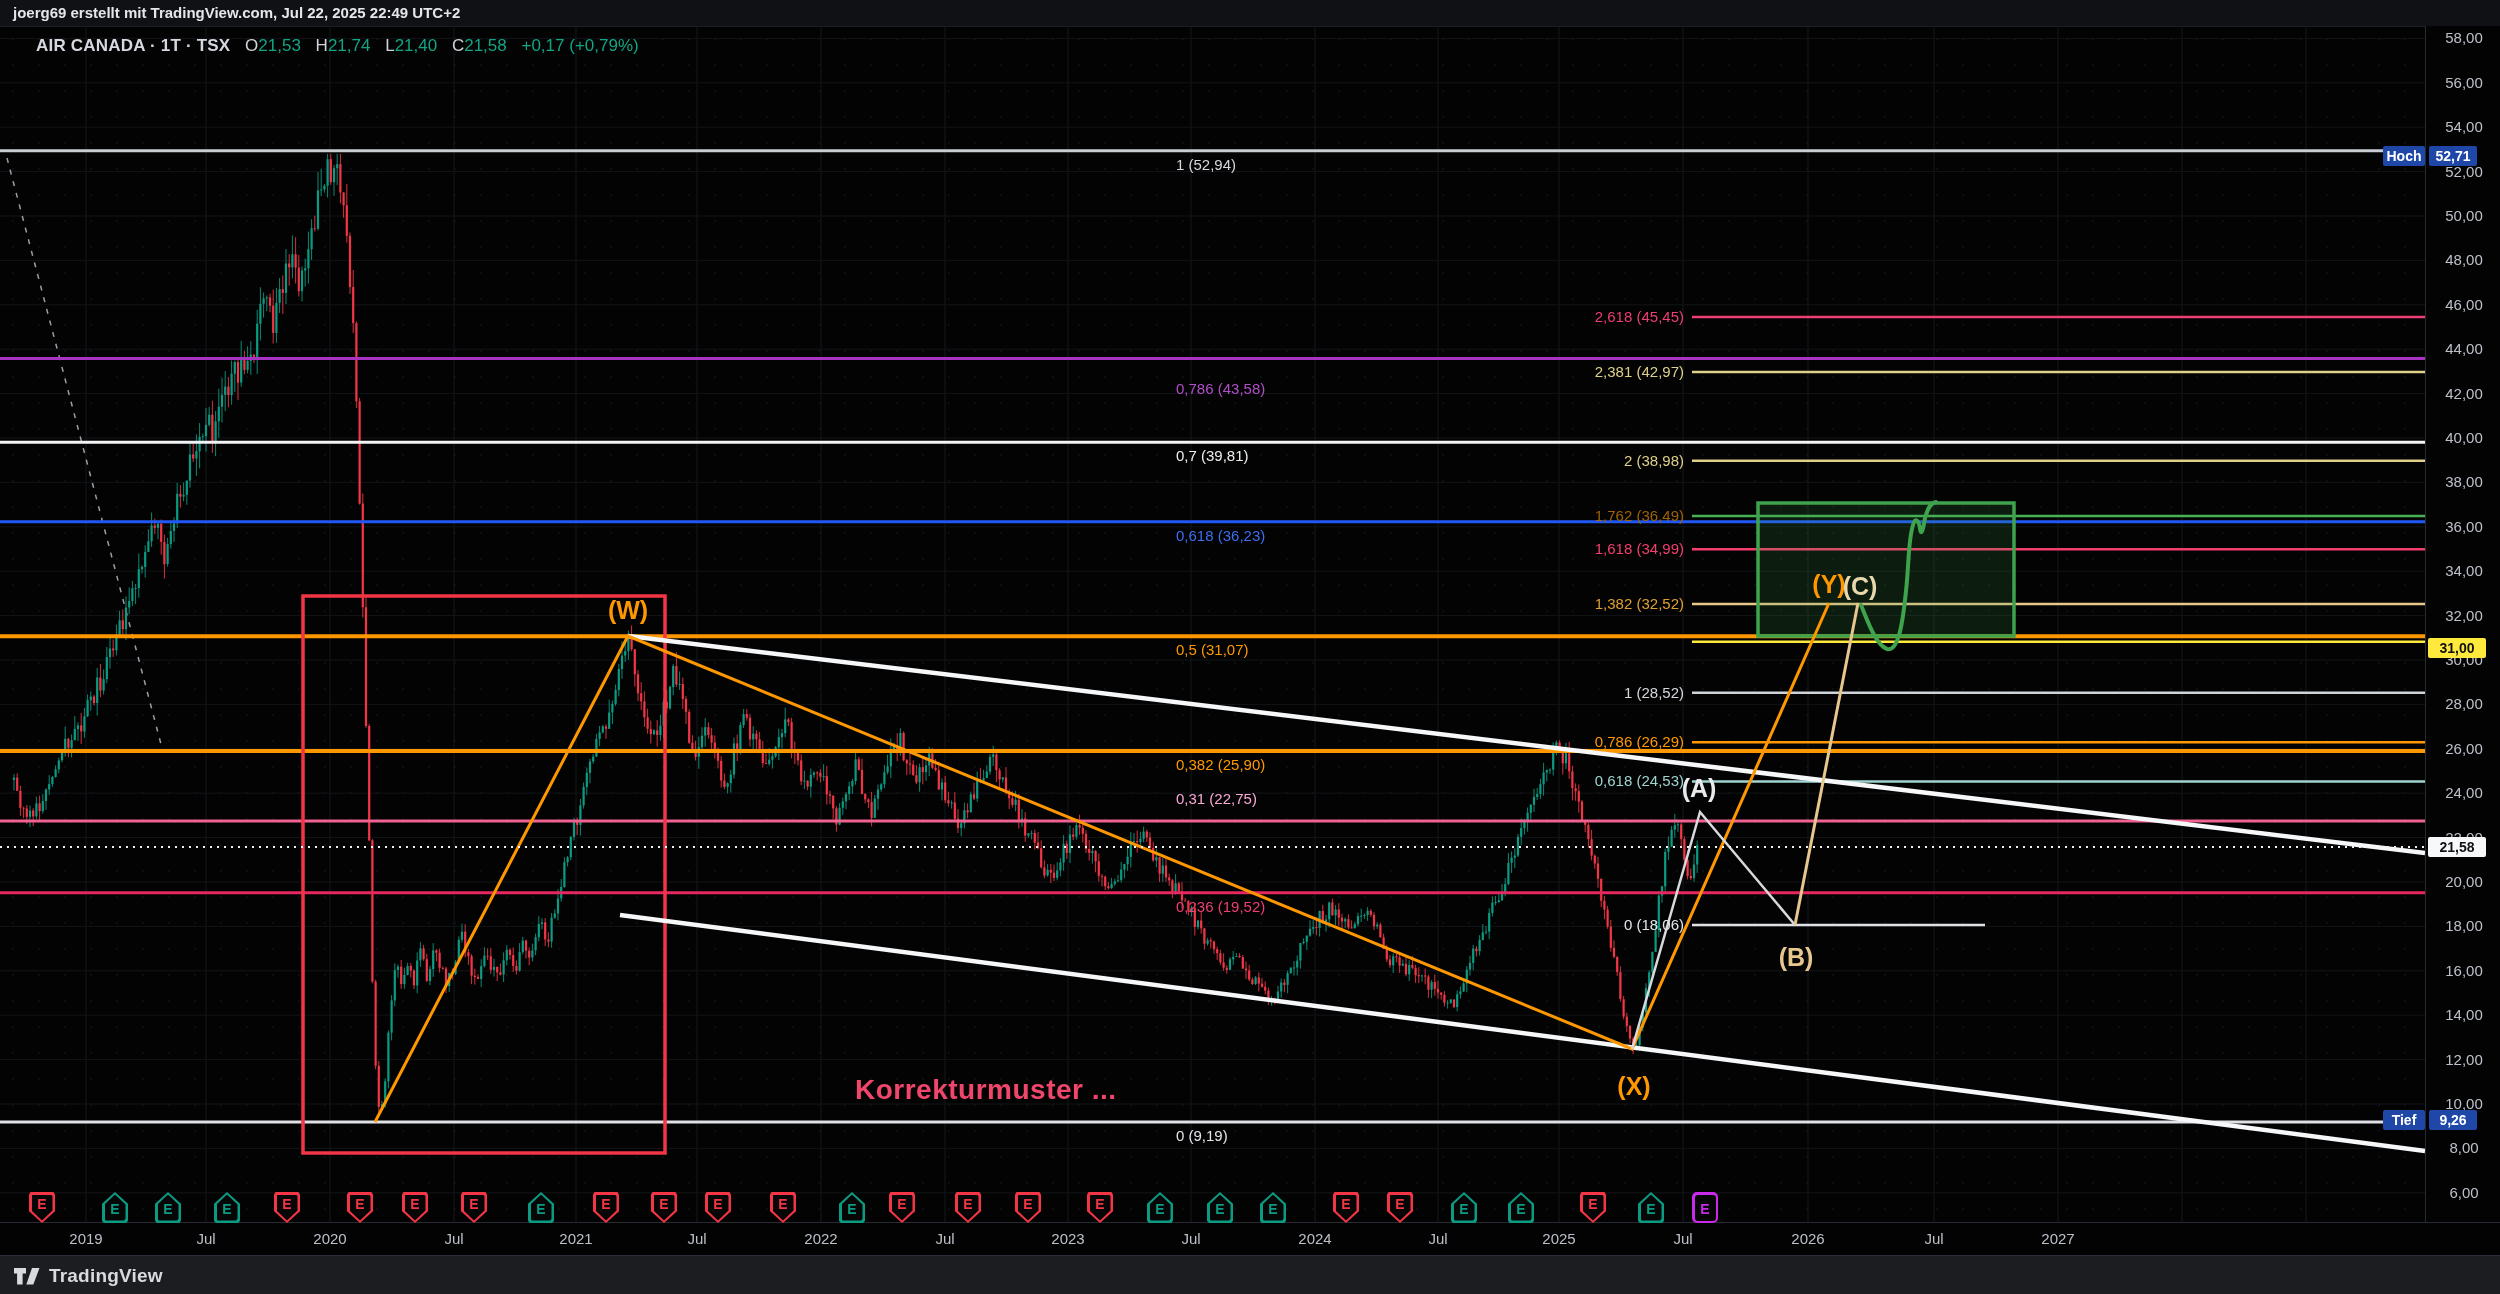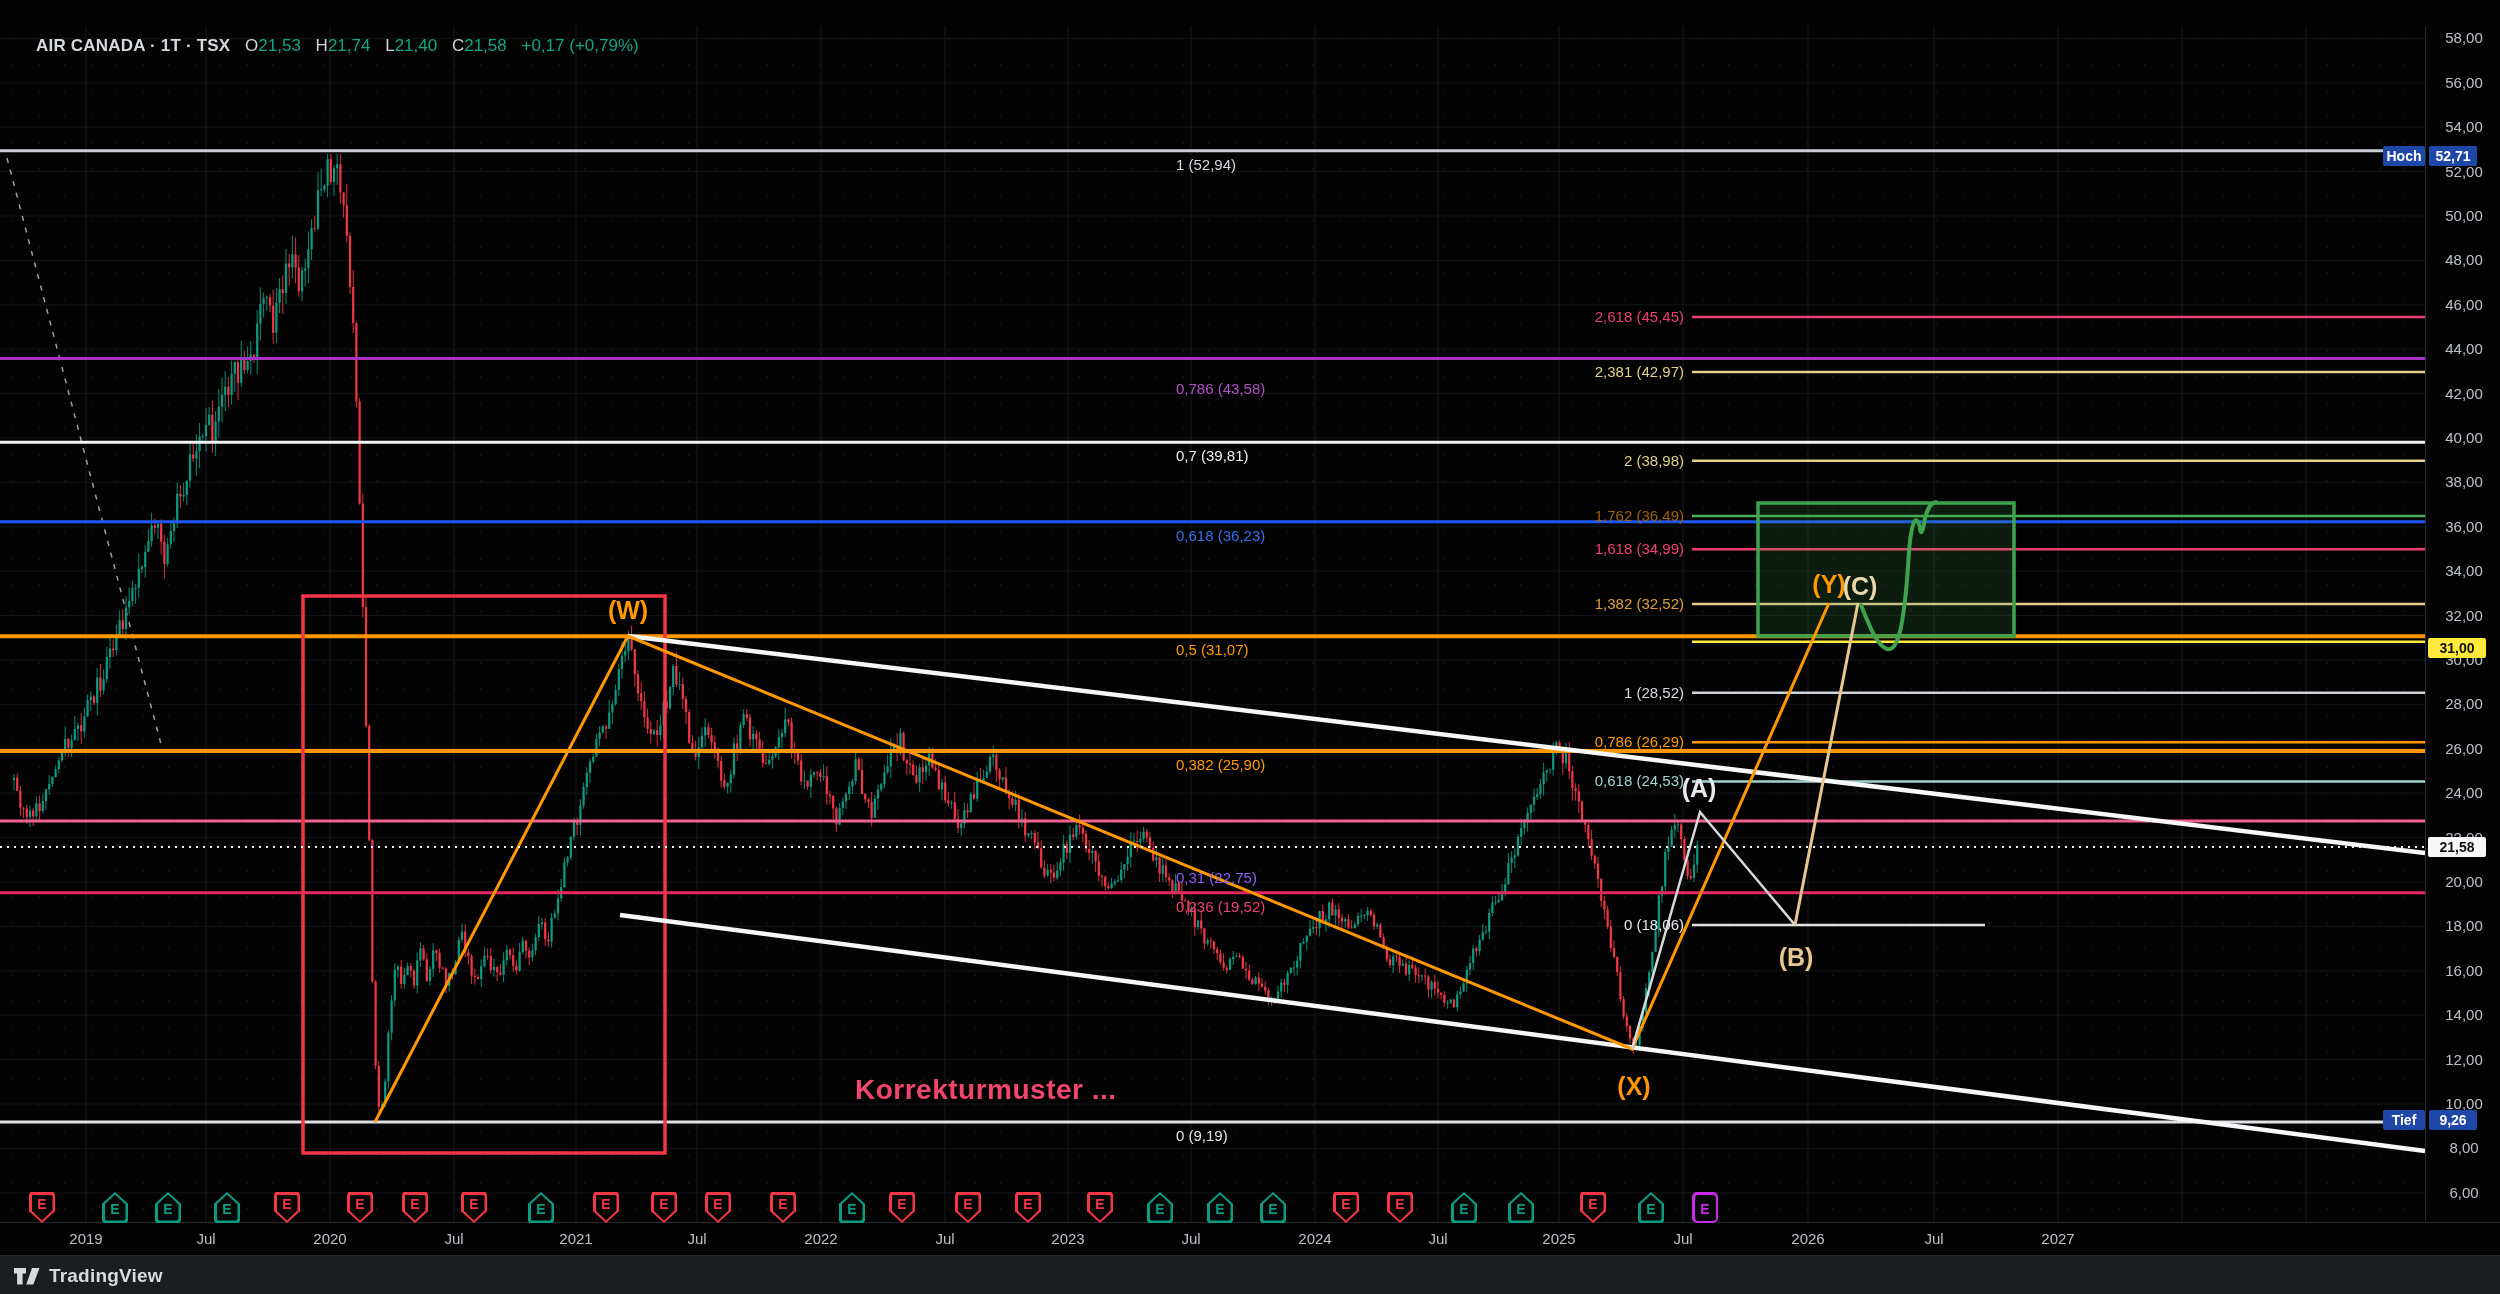--- a/index.html
+++ b/index.html
@@ -52,20 +52,23 @@
              border-top:1px solid #2a2e39;z-index:15;}
   #tv-logo{position:absolute;left:14px;top:9px;display:flex;align-items:center;gap:9px;}
   #tv-brand{font-size:19px;font-weight:bold;color:#d8dade;letter-spacing:.2px;}
 </style>
 </head>
 <body>
 
 <div id="stage">
   <div id="plot-texture"></div>
 
+  <div id="topbar">
+    <div id="attribution">joerg69 erstellt mit TradingView.com, Jul 22, 2025 22:49 UTC+2</div>
+  </div>
 
   <svg id="chart-svg" width="2500" height="1294" viewBox="0 0 2500 1294">
       <line x1="86" y1="26" x2="86" y2="1222" stroke="#15181d" stroke-width="1"></line>
       <line x1="206" y1="26" x2="206" y2="1222" stroke="#15181d" stroke-width="1"></line>
       <line x1="330" y1="26" x2="330" y2="1222" stroke="#15181d" stroke-width="1"></line>
       <line x1="454" y1="26" x2="454" y2="1222" stroke="#15181d" stroke-width="1"></line>
       <line x1="576" y1="26" x2="576" y2="1222" stroke="#15181d" stroke-width="1"></line>
       <line x1="697" y1="26" x2="697" y2="1222" stroke="#15181d" stroke-width="1"></line>
       <line x1="821" y1="26" x2="821" y2="1222" stroke="#15181d" stroke-width="1"></line>
       <line x1="945" y1="26" x2="945" y2="1222" stroke="#15181d" stroke-width="1"></line>
@@ -1209,21 +1212,21 @@
     <div class="ew" id="ew-b" style="left: 1796px; top: 957px; color: rgb(231, 199, 141);">(B)</div>
     <div class="ew" id="ew-y" style="left: 1829px; top: 584px; color: rgb(255, 152, 0);">(Y)</div>
     <div class="ew" id="ew-c" style="left: 1860px; top: 586px; color: rgb(233, 216, 172);">(C)</div>
     <div id="korrektur" style="left: 855px; top: 1044px; color: rgb(240, 70, 107);">Korrekturmuster ...</div>
   <div class="fibl left" style="top: 155.732px; color: rgb(213, 216, 223);">1 (52,94)</div>
       <div class="fibl left" style="top: 380px; color: rgb(177, 79, 201);">0,786 (43,58)</div>
       <div class="fibl left" style="top: 447.218px; color: rgb(236, 239, 242);">0,7 (39,81)</div>
       <div class="fibl left" style="top: 526.694px; color: rgb(58, 111, 242);">0,618 (36,23)</div>
       <div class="fibl left" style="top: 641.246px; color: rgb(255, 152, 0);">0,5 (31,07)</div>
       <div class="fibl left" style="top: 756.02px; color: rgb(255, 152, 0);">0,382 (25,90)</div>
-      <div class="fibl left" style="top: 869px; color: #8b5cf6;">0,31 (22,75)</div>
+      <div class="fibl left" style="top: 790px; color: #f9a8d4;">0,31 (22,75)</div>
       <div class="fibl left" style="top: 897.656px; color: rgb(238, 62, 116);">0,236 (19,52)</div>
       <div class="fibl left" style="top: 1126.98px; color: rgb(228, 230, 234);">0 (9,19)</div>
       <div class="fibl right" style="top: 308.01px; color: rgb(238, 62, 116);">2,618 (45,45)</div>
       <div class="fibl right" style="top: 363.066px; color: rgb(222, 208, 137);">2,381 (42,97)</div>
       <div class="fibl right" style="top: 451.644px; color: rgb(222, 208, 137);">2 (38,98)</div>
       <div class="fibl right" style="top: 506.922px; color: #a16207;">1,762 (36,49)</div>
       <div class="fibl right" style="top: 540.222px; color: rgb(244, 63, 110);">1,618 (34,99)</div>
       <div class="fibl right" style="top: 595.056px; color: rgb(223, 160, 51);">1,382 (32,52)</div>
       <div class="fibl right" style="top: 683.856px; color: rgb(213, 216, 223);">1 (28,52)</div>
       <div class="fibl right" style="top: 733.362px; color: rgb(255, 152, 0);">0,786 (26,29)</div>

